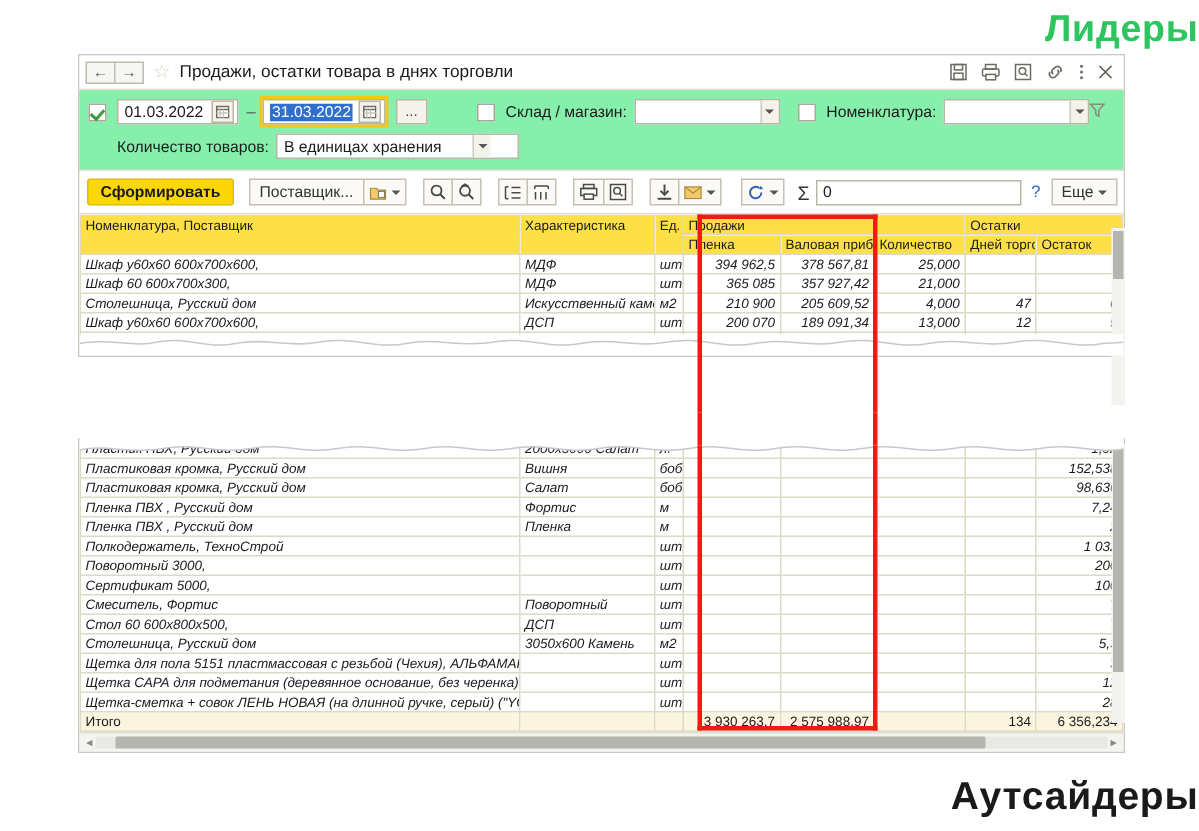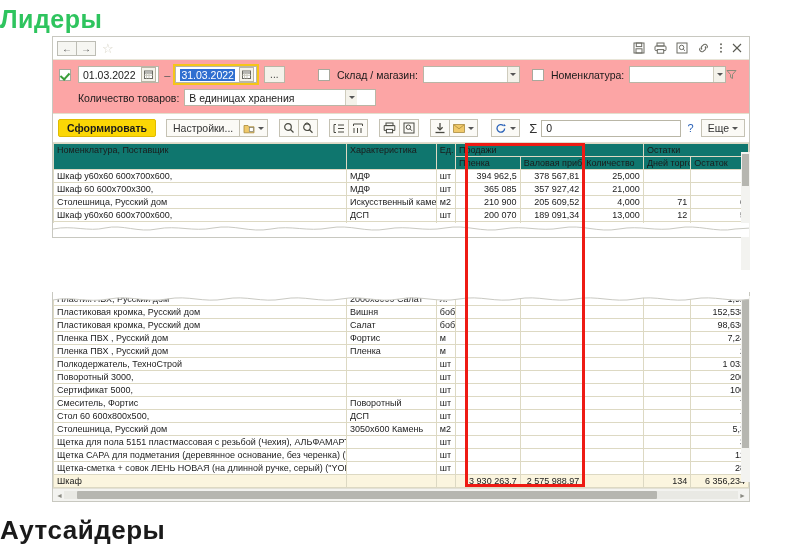--- a/index.html
+++ b/index.html
@@ -2,21 +2,21 @@
 <html><head>
 <meta charset="utf-8">
 <style>
   html,body{margin:0;padding:0;}
   body{
     width:799px;height:554px;background:#ffffff;
     font-family:"Liberation Sans","DejaVu Sans",sans-serif;
     position:relative;overflow:hidden;
   }
   .banner{
-    text-align:left;font-size:25px;font-weight:bold;letter-spacing:.5px;
+    text-align:right;font-size:25px;font-weight:bold;letter-spacing:.5px;
   }
   #leaders-title{color:#2ec45e;position:absolute;top:5px;left:0;width:799px;}
   #outsiders-title{color:#1a1a1a;position:absolute;top:515px;left:0;width:799px;font-size:26px;}
 
   
   .win{
     position:absolute;left:52px;top:36px;width:698px;
     border:1px solid #c8c8c0;background:#fff;
     box-sizing:border-box;
   }
@@ -30,21 +30,21 @@
     margin-right:-1px;box-sizing:border-box;
   }
   .navbtn.second{margin-right:6px;}
   .star{color:#d6d2c4;font-size:13px;margin-right:6px;}
   .wtitle{font-size:11.5px;color:#1b1b1b;white-space:nowrap;}
   .tb-icons{margin-left:auto;display:flex;align-items:center;gap:9px;padding-right:3px;}
   .tb-icons svg{display:block;}
 
   
   .filterpanel{
-    background:#fca5a5;border-bottom:1px solid #e3dfcd;
+    background:#86efac;border-bottom:1px solid #e3dfcd;
     padding:5px 6px 6px 6px;
   }
   .frow{display:flex;align-items:center;height:19px;margin-bottom:4px;}
   .frow.last{margin-bottom:0;}
   .chk{
     width:12px;height:12px;border:1px solid #a8a89c;background:#fff;
     box-sizing:border-box;margin-right:7px;position:relative;flex:none;
   }
   .chk.on::after{
     content:"";position:absolute;left:2px;top:1px;width:4px;height:7px;
@@ -104,23 +104,23 @@
   
   .tblwrap{position:relative;background:#fff;}
   table.rep{
     border-collapse:collapse;table-layout:fixed;width:100%;
     font-size:9px;color:#1b1b1b;
   }
   table.rep td,table.rep th{
     border:1px solid #ddd9c3;padding:0 3px;overflow:hidden;white-space:nowrap;
     font-weight:normal;vertical-align:top;height:12px;line-height:12px;
   }
-  .hdr td{background:#0f766e;white-space:normal;line-height:10px;vertical-align:top;margin-top:20px;}
+  .hdr td{background:#fde047;white-space:normal;line-height:10px;vertical-align:top;margin-top:20px;}
   .num{text-align:right;}
-  .rowh{height:12px;}
+  .rowh{height:12px;font-style:italic;}
   .total td{background:#fbf5df;height:14px;line-height:14px;}
   .wrap2{white-space:normal;line-height:10px;}
 
   
   .redbox{
     position:absolute;border:3px solid #ee1b14;box-sizing:border-box;
     pointer-events:none;z-index:9;
   }
   
   .tear{
@@ -142,20 +142,21 @@
 <body>
 
 <div class="banner" id="leaders-title">Лидеры</div>
 
 <div class="win">
 
   <div class="titlebar">
     <div class="navbtn">←</div>
     <div class="navbtn second">→</div>
     <div class="star">☆</div>
+    <div class="wtitle">Продажи, остатки товара в днях торговли</div>
     <div class="tb-icons">
       <span>
           <svg width="12" height="12" viewBox="0 0 12 12">
             <rect x="1" y="1" width="10" height="10" fill="none" stroke="#6b6b63"></rect>
             <rect x="3.3" y="1" width="5.4" height="3.6" fill="none" stroke="#6b6b63"></rect>
             <rect x="3" y="6.8" width="6" height="4.2" fill="none" stroke="#6b6b63"></rect>
           </svg>
         </span>
       <span>
           <svg width="13" height="12" viewBox="0 0 13 12">
@@ -244,34 +245,34 @@
       </div>
 
       <span class="funnel"><svg width="11" height="11" viewBox="0 0 11 11">
             <path d="M1 1.5h9l-3.5 4v4l-2-1.2v-2.8z" fill="none" stroke="#8a8a7a" stroke-width="1"></path>
           </svg></span>
     </div>
 
     <div class="frow last">
       <div style="width:19px"></div>
       <span class="flabel">Количество товаров:</span>
-      <div class="fld" style="width:192px;padding-right:18px">
+      <div class="fld" style="width:162px;padding-right:18px">
         <span class="txt">В единицах хранения</span>
         <span class="drop">
             <i class="caret"></i>
           </span>
       </div>
     </div>
   </div>
 
   <div class="toolbar">
     <div class="btn-primary">Сформировать</div>
 
     <div class="tgroup">
-      <div class="tbtn wide">Настройки...</div>
+      <div class="tbtn wide">Поставщик...</div>
       <div class="tbtn" style="min-width:25px">
         <svg width="12" height="11" viewBox="0 0 12 11">
             <path d="M1 2.5h4l1 1.3h5v6H1z" fill="#f0c96a" stroke="#a98a3c" stroke-width=".8"></path>
             <rect x="6.3" y="4.6" width="4" height="4" fill="#fff" stroke="#7c7c70" stroke-width=".7"></rect>
           </svg>
         <i class="caret" style="margin-left:3px"></i>
       </div>
     </div>
 
     <div class="tgroup sep" style="margin-left:12px">
@@ -415,21 +416,21 @@
             <td class="num"></td>
             <td class="num"></td>
           </tr>
           <tr class="rowh">
             <td class="wrap2">Столешница, Русский дом</td>
             <td class="">Искусственный камень</td>
             <td class="">м2</td>
             <td class="num">210 900</td>
             <td class="num">205 609,52</td>
             <td class="num">4,000</td>
-            <td class="num">71</td>
+            <td class="num">47</td>
             <td class="num">6</td>
           </tr>
           <tr class="rowh">
             <td class="wrap2">Шкаф у60х60 600х700х600,</td>
             <td class="">ДСП</td>
             <td class="">шт</td>
             <td class="num">200 070</td>
             <td class="num">189 091,34</td>
             <td class="num">13,000</td>
             <td class="num">12</td>
@@ -622,21 +623,21 @@
             <td class="">шт</td>
             <td class="num"></td>
             <td class="num"></td>
             <td class="num"></td>
             <td class="num"></td>
             <td class="num">28</td>
           </tr>
         </tbody>
       <tbody id="total-body">
           <tr class="total">
-            <td class="wrap2">Шкаф</td>
+            <td class="wrap2">Итого</td>
             <td class=""></td>
             <td class=""></td>
             <td class="num">3 930 263,7</td>
             <td class="num">2 575 988,97</td>
             <td class="num"></td>
             <td class="num">134</td>
             <td class="num">6 356,234</td>
           </tr>
         </tbody>
     </table>

